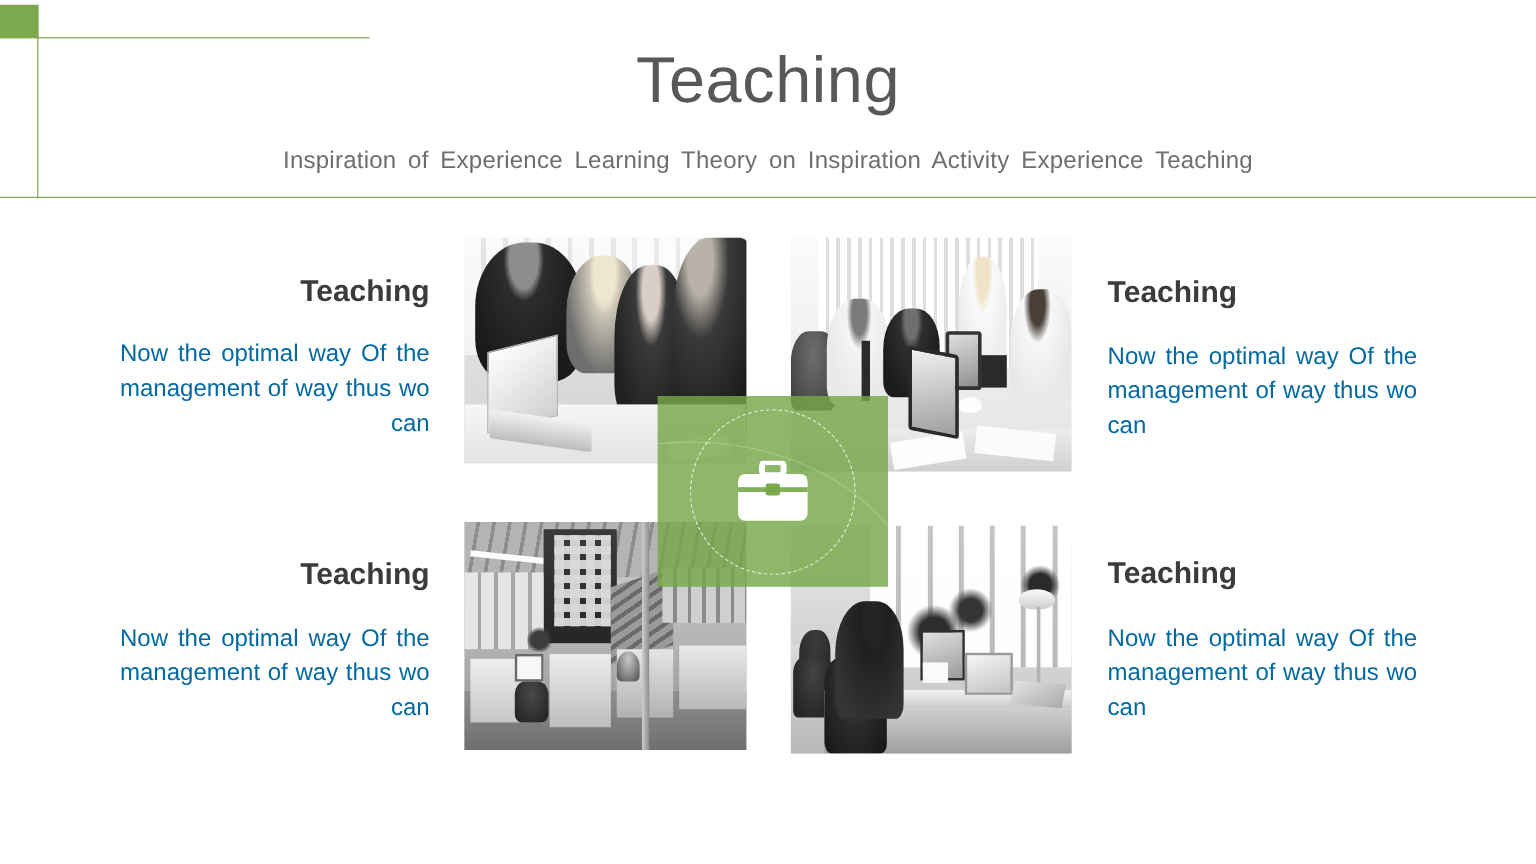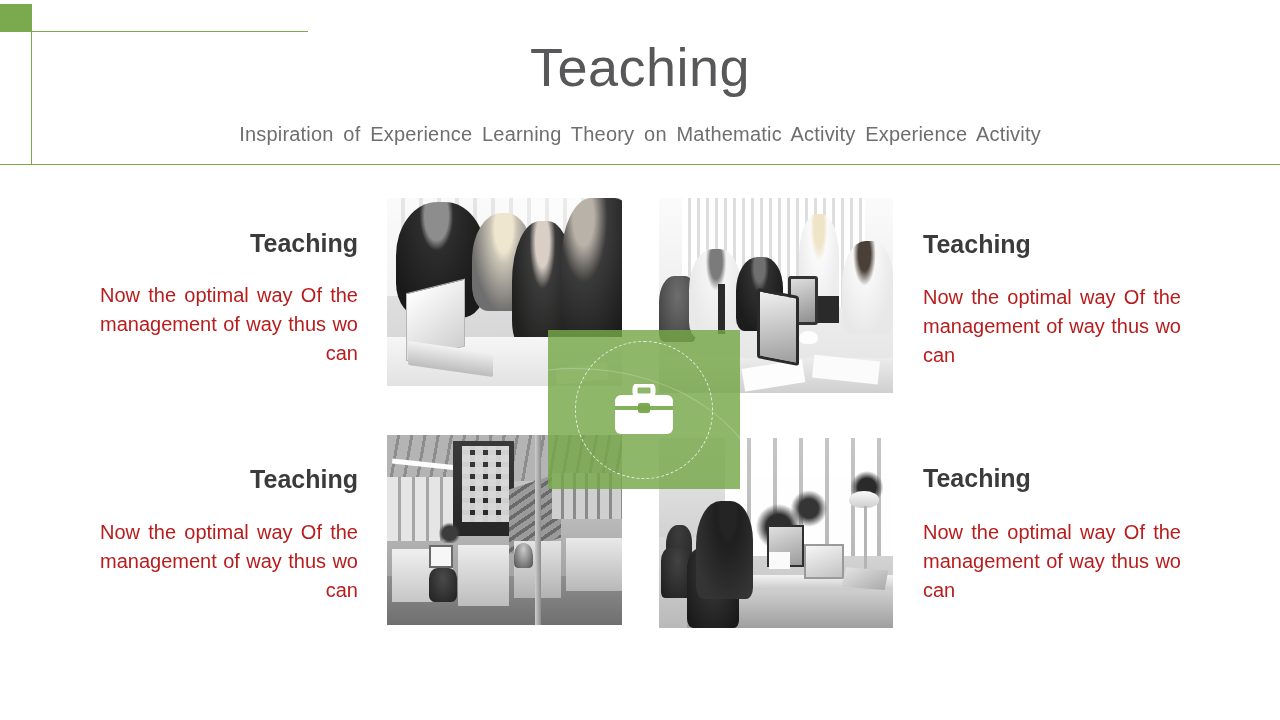--- a/index.html
+++ b/index.html
@@ -340,21 +340,21 @@
   .txt-block .heading {
     font-size: 25px;
     font-weight: 700;
     color: #3b3b3b;
     line-height: 1.1;
     white-space: nowrap;
   }
   .txt-block .body {
     font-size: 20px;
     font-weight: 400;
-    color: #b91c1c;
+    color: #0369a1;
     line-height: 1.46;
     text-align: justify;
     text-align-last: left;
   }
   .txt-block.align-right .heading { text-align: right; }
   .txt-block.align-right .body   { text-align: justify; text-align-last: right; }
 
   #txt-tl { left: 100px; top: 230px; }
   #txt-tl .body { margin-top: 23px; }
   #txt-bl { left: 100px; top: 466px; }
@@ -368,21 +368,21 @@
 <body>
 
 <div id="slide">
 
   <div class="deco-square"></div>
   <div class="deco-vline"></div>
   <div class="deco-short-hline"></div>
   <div class="deco-hline-full"></div>
 
   <div class="slide-title">Teaching</div>
-  <div class="slide-subtitle">Inspiration of Experience Learning Theory on Mathematic Activity Experience Activity</div>
+  <div class="slide-subtitle">Inspiration of Experience Learning Theory on Inspiration Activity Experience Teaching</div>
 
   <div class="photo" id="photo-tl">
     <div class="layer win"></div>
     <div class="layer man-left"></div>
     <div class="layer woman-blond"></div>
     <div class="layer woman-dark"></div>
     <div class="layer man-right"></div>
     <div class="layer table"></div>
     <div class="layer laptop-screen"></div>
     <div class="layer laptop-base"></div>

